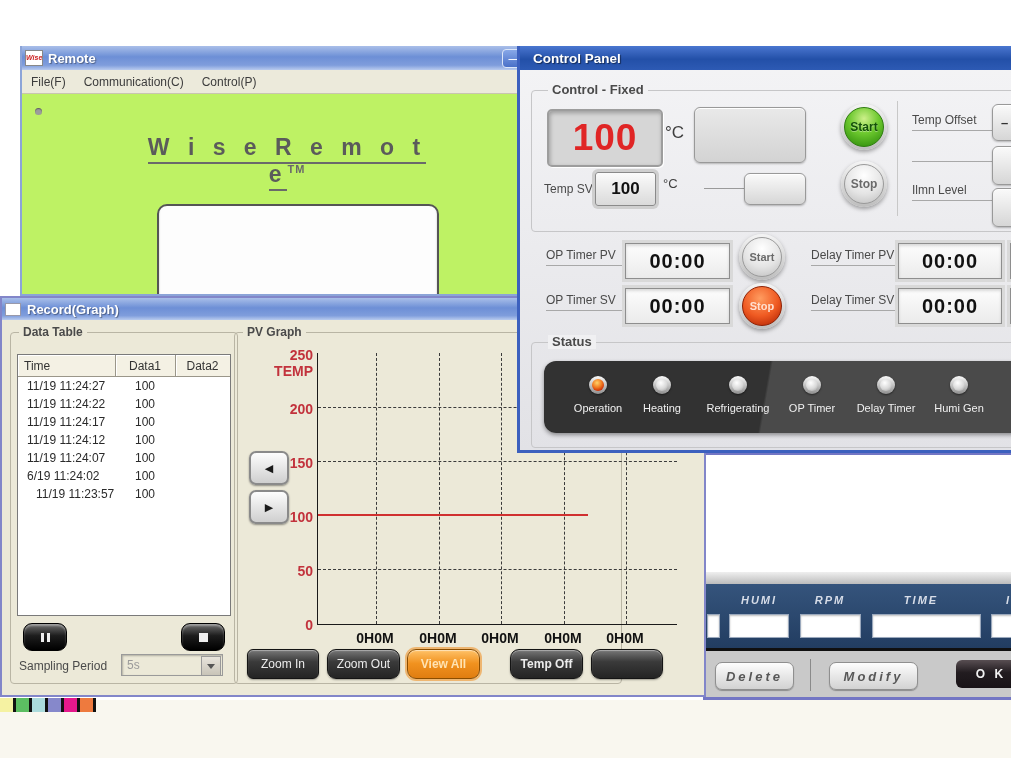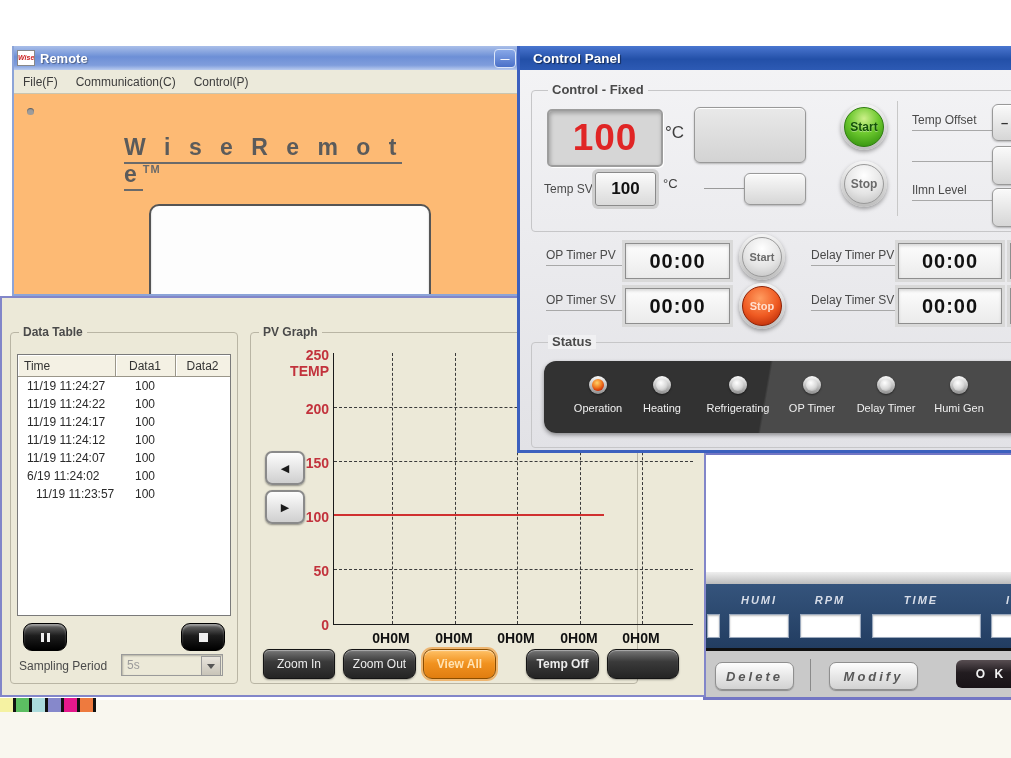--- a/index.html
+++ b/index.html
@@ -73,36 +73,36 @@
   table.dt td{height:16px;overflow:hidden;white-space:nowrap;}
   .swatch{width:13px;height:14px;border-right:3px solid #111;}
 </style>
 </head>
 <body>
 
 <div id="stage">
 
   <div class="abs" style="left:0;top:700px;width:1011px;height:58px;background:#f9f7ef;"></div>
 
-  <div class="win" style="left:12px;top:46px;width:516px;height:250px;border:2px solid #8ca4d8;border-top:none;overflow:hidden;background:#fdba74;">
+  <div class="win" style="left:20px;top:46px;width:516px;height:250px;border:2px solid #8ca4d8;border-top:none;overflow:hidden;background:#bef264;">
     <div class="titlebar tb-light">
       <span style="display:inline-block;width:16px;height:14px;background:#fff;border:1px solid #888;margin:0 5px 0 3px;
                    font-size:7px;font-weight:bold;font-style:italic;color:#c22;text-align:center;line-height:13px;overflow:hidden;">Wise</span>
       <span style="text-shadow:1px 1px 1px rgba(0,0,0,.4);">Remote</span>
       <span style="position:absolute;right:10px;top:3px;width:20px;height:17px;border-radius:4px;
                    background:linear-gradient(180deg,#88a8e8,#4a70c8);border:1px solid #dce6f8;color:#fff;
                    font-size:9px;display:flex;align-items:center;justify-content:center;">—</span>
     </div>
     <div class="abs" style="left:0;top:24px;width:516px;height:23px;background:#eceadb;border-bottom:1px solid #c9c5b0;display:flex;align-items:center;">
       <span class="menuitem">File(F)</span>
       <span class="menuitem">Communication(C)</span>
       <span class="menuitem">Control(P)</span>
     </div>
     <span class="abs" style="left:13px;top:62px;width:7px;height:7px;border-radius:50%;background:#9c9c9c;box-shadow:inset 0 1px 1px rgba(0,0,0,.4);"></span>
-    <div class="abs" style="left:110px;top:88px;width:310px;font-size:23px;font-weight:bold;color:#5b5b5b;letter-spacing:6px;">
+    <div class="abs" style="left:110px;top:88px;width:310px;text-align:center;font-size:23px;font-weight:bold;color:#5b5b5b;letter-spacing:6px;">
       <span style="border-bottom:2px solid #6a6a6a;padding-bottom:2px;">W i s e R e m o t e</span><sup style="font-size:11px;letter-spacing:1px;color:#6a6a6a;">TM</sup>
     </div>
     <div class="abs" style="left:135px;top:158px;width:278px;height:100px;background:#fdfdfd;border:2px solid #555;
                 border-radius:10px;box-shadow:0 -2px 2px rgba(0,0,0,.25) inset;"></div>
   </div>
 
   <div class="win" style="left:703px;top:453px;width:308px;height:247px;background:#fff;
               border-left:3px solid #7376c4;border-top:2px solid #7376c4;border-bottom:3px solid #7376c4;overflow:hidden;">
     <div class="abs" style="left:0;top:117px;width:308px;height:12px;background:linear-gradient(180deg,#efefef,#bcbcbc);"></div>
     <div class="abs" style="left:0;top:129px;width:308px;height:64px;background:linear-gradient(180deg,#35547c,#223d61);border-bottom:3px solid #101010;">
@@ -120,20 +120,24 @@
       <span class="litebtn abs" style="left:9px;top:11px;width:77px;height:26px;">Delete</span>
       <span class="abs" style="left:104px;top:8px;width:1px;height:32px;background:#8a8a8a;"></span>
       <span class="litebtn abs" style="left:123px;top:11px;width:87px;height:26px;">Modify</span>
       <span class="abs" style="left:250px;top:9px;width:70px;height:28px;border-radius:6px;
                    background:linear-gradient(180deg,#584e52,#221c20 45%,#181216);color:#f2f2f2;
                    font-size:12px;font-weight:bold;letter-spacing:3px;display:flex;align-items:center;justify-content:center;">O K</span>
     </div>
   </div>
 
   <div class="win" style="left:0;top:296px;width:706px;height:401px;border:2px solid #8286c9;background:#ece9d8;overflow:hidden;">
+    <div class="titlebar tb-light" style="height:22px;">
+      <span style="display:inline-block;width:14px;height:11px;background:#fff;border:1px solid #99a;margin:0 6px 0 3px;"></span>
+      <span style="text-shadow:1px 1px 1px rgba(0,0,0,.4);">Record(Graph)</span>
+    </div>
 
     <div class="groupbox" style="left:8px;top:34px;width:228px;height:352px;">
       <span class="legend" style="background:#ece9d8;">Data Table</span>
       <div class="abs" style="left:6px;top:21px;width:214px;height:262px;background:#fff;border:1px solid #7a7a7a;box-sizing:border-box;overflow:hidden;">
         <table class="dt">
           <colgroup>
               <col style="width:97px">
               <col style="width:60px">
               <col style="width:55px">
             </colgroup>
@@ -192,21 +196,21 @@
       <div class="abs" style="left:110px;top:321px;width:102px;height:22px;background:#ece9d8;border:1px solid #9a9a9a;
                   box-shadow:inset 1px 1px 2px rgba(0,0,0,.25);box-sizing:border-box;">
         <span style="position:absolute;left:5px;top:3px;font-size:12px;color:#9a9a9a;">5s</span>
         <span style="position:absolute;right:1px;top:1px;width:18px;height:18px;background:linear-gradient(180deg,#e8e4dc,#c8c4b8);
                      border:1px solid #999;display:flex;align-items:center;justify-content:center;">
           <i style="width:0;height:0;border-left:4px solid transparent;border-right:4px solid transparent;border-top:5px solid #555;"></i>
         </span>
       </div>
     </div>
 
-    <div class="groupbox" style="left:248px;top:34px;width:388px;height:352px;padding-left:21px;">
+    <div class="groupbox" style="left:232px;top:34px;width:388px;height:352px;padding-left:21px;">
       <span class="legend" style="background:#ece9d8;">PV Graph</span>
 
       <span class="ytick" style="left:28px;top:15px;">250</span>
       <span class="ytick" style="left:28px;top:31px;">TEMP</span>
       <span class="ytick" style="left:28px;top:69px;">200</span>
       <span class="ytick" style="left:28px;top:123px;">150</span>
       <span class="ytick" style="left:28px;top:177px;">100</span>
       <span class="ytick" style="left:28px;top:231px;">50</span>
       <span class="ytick" style="left:28px;top:285px;">0</span>
 

